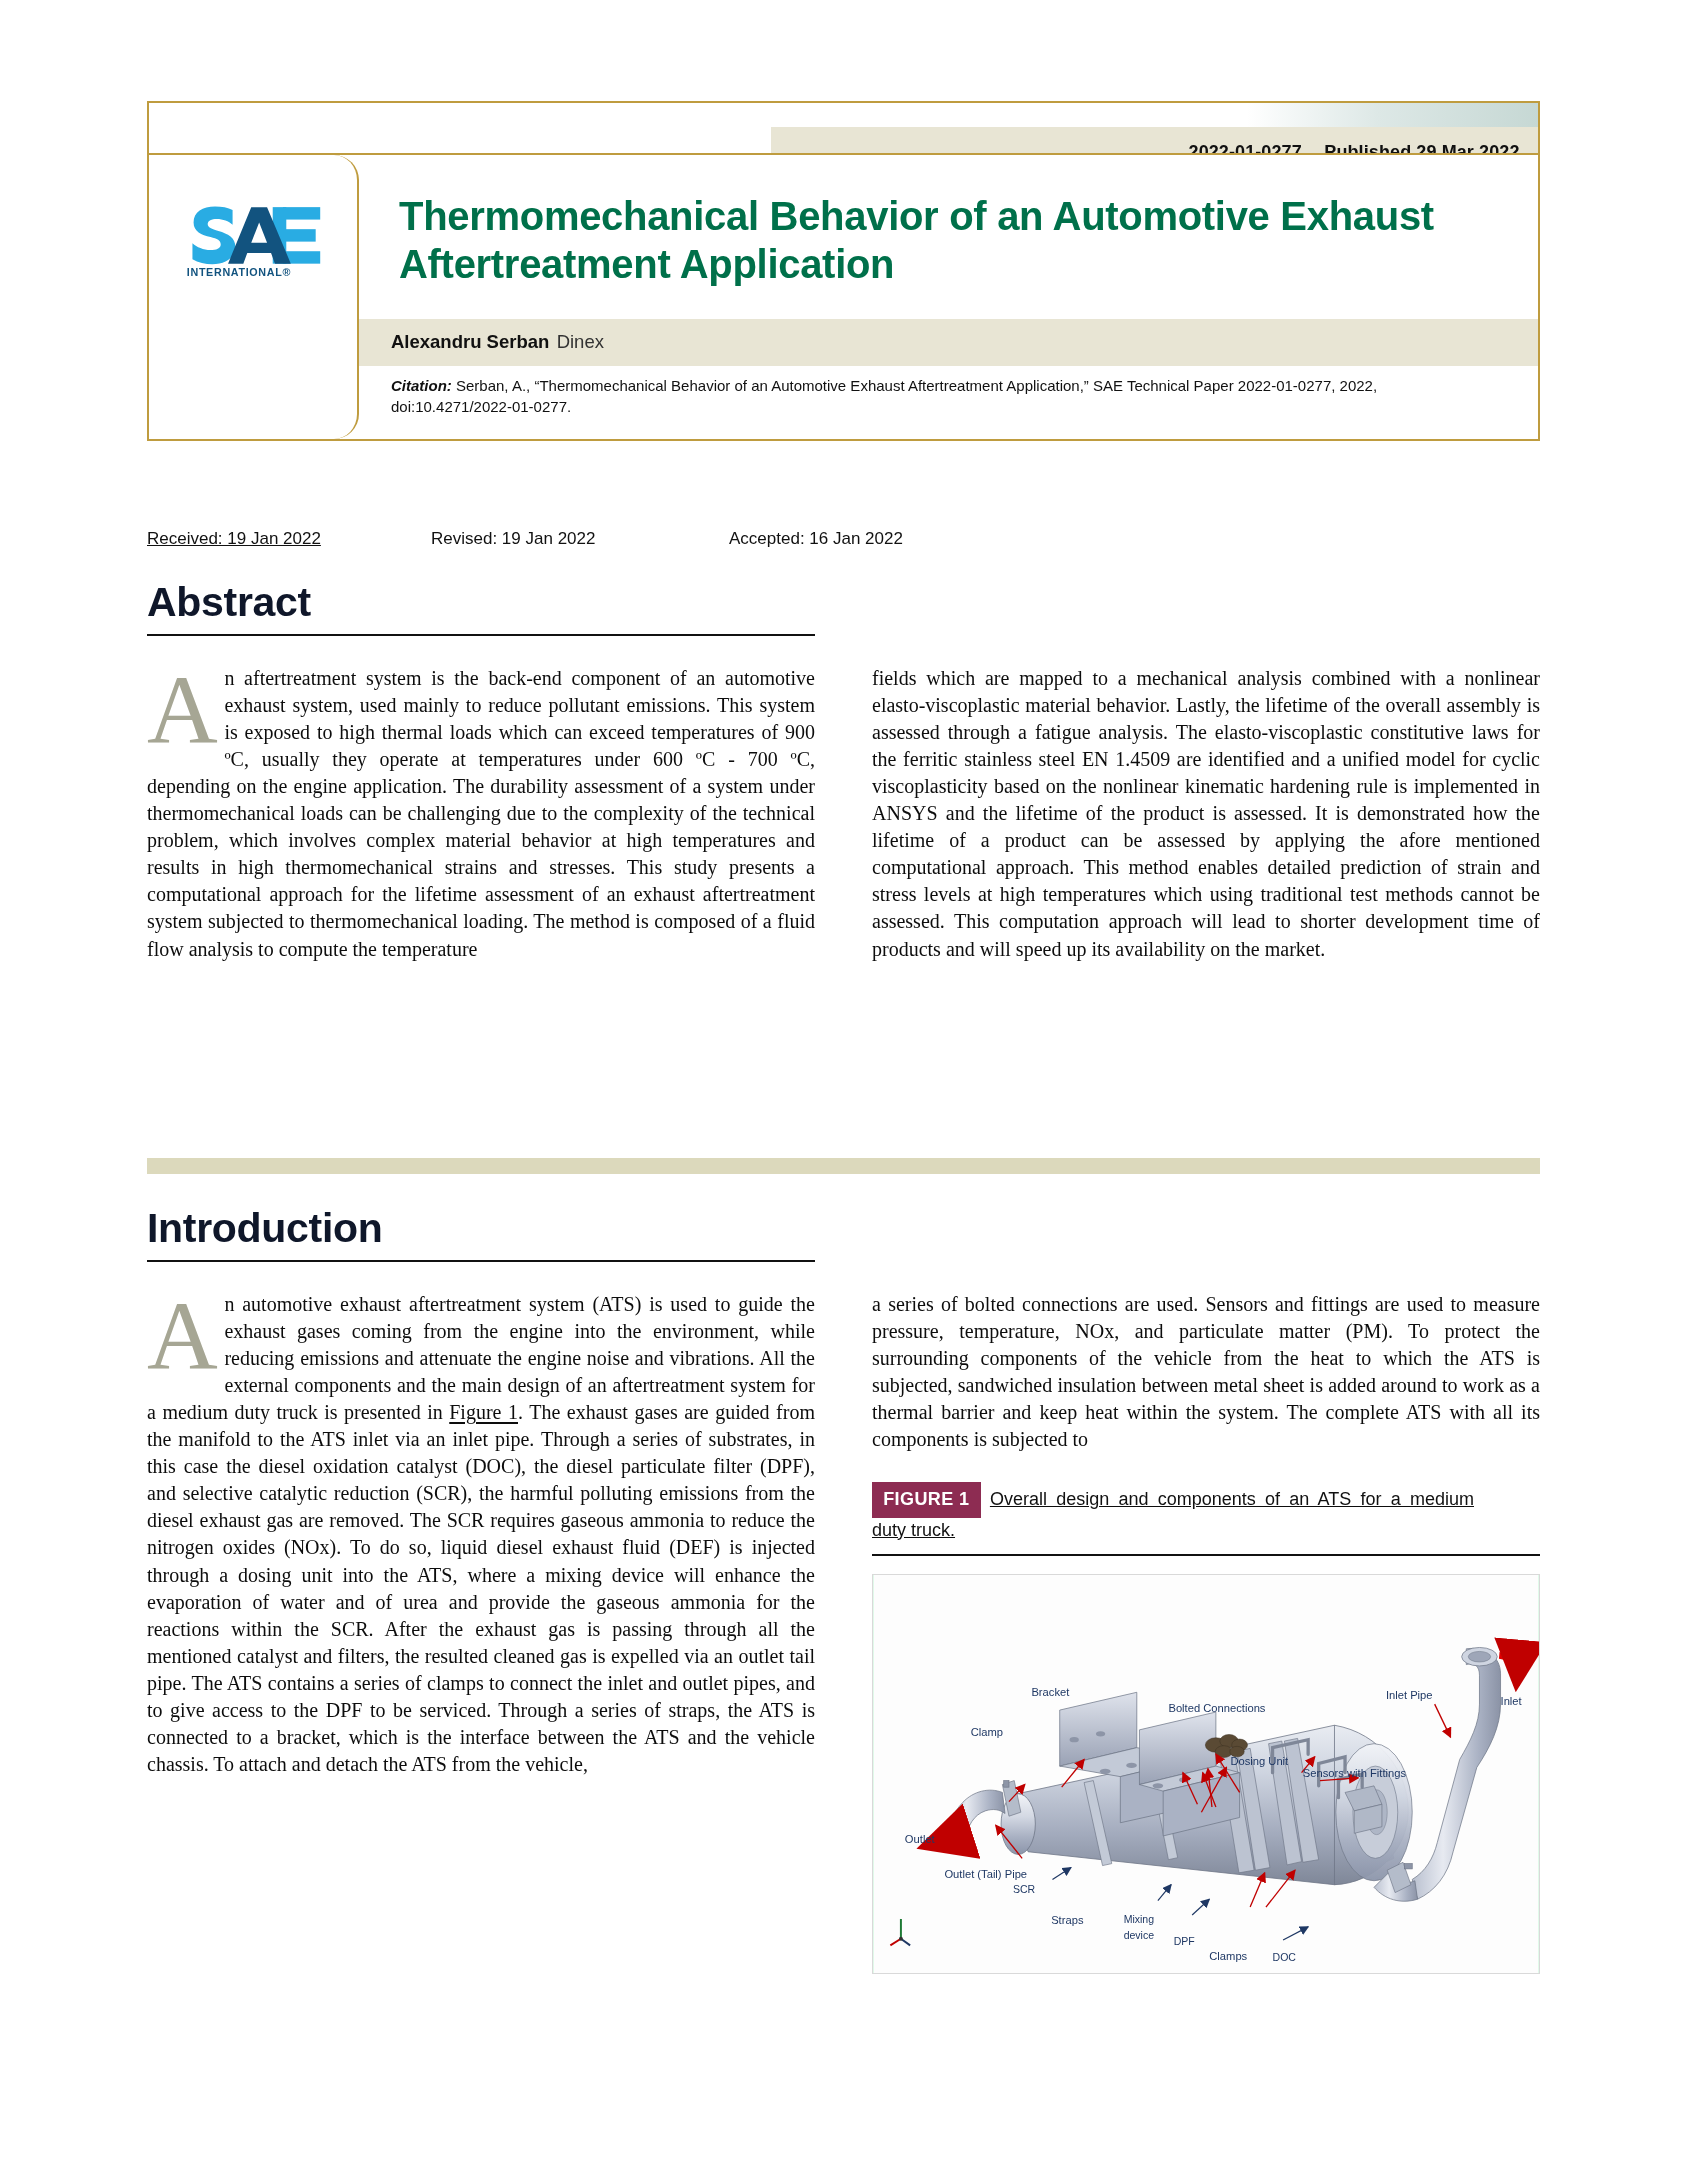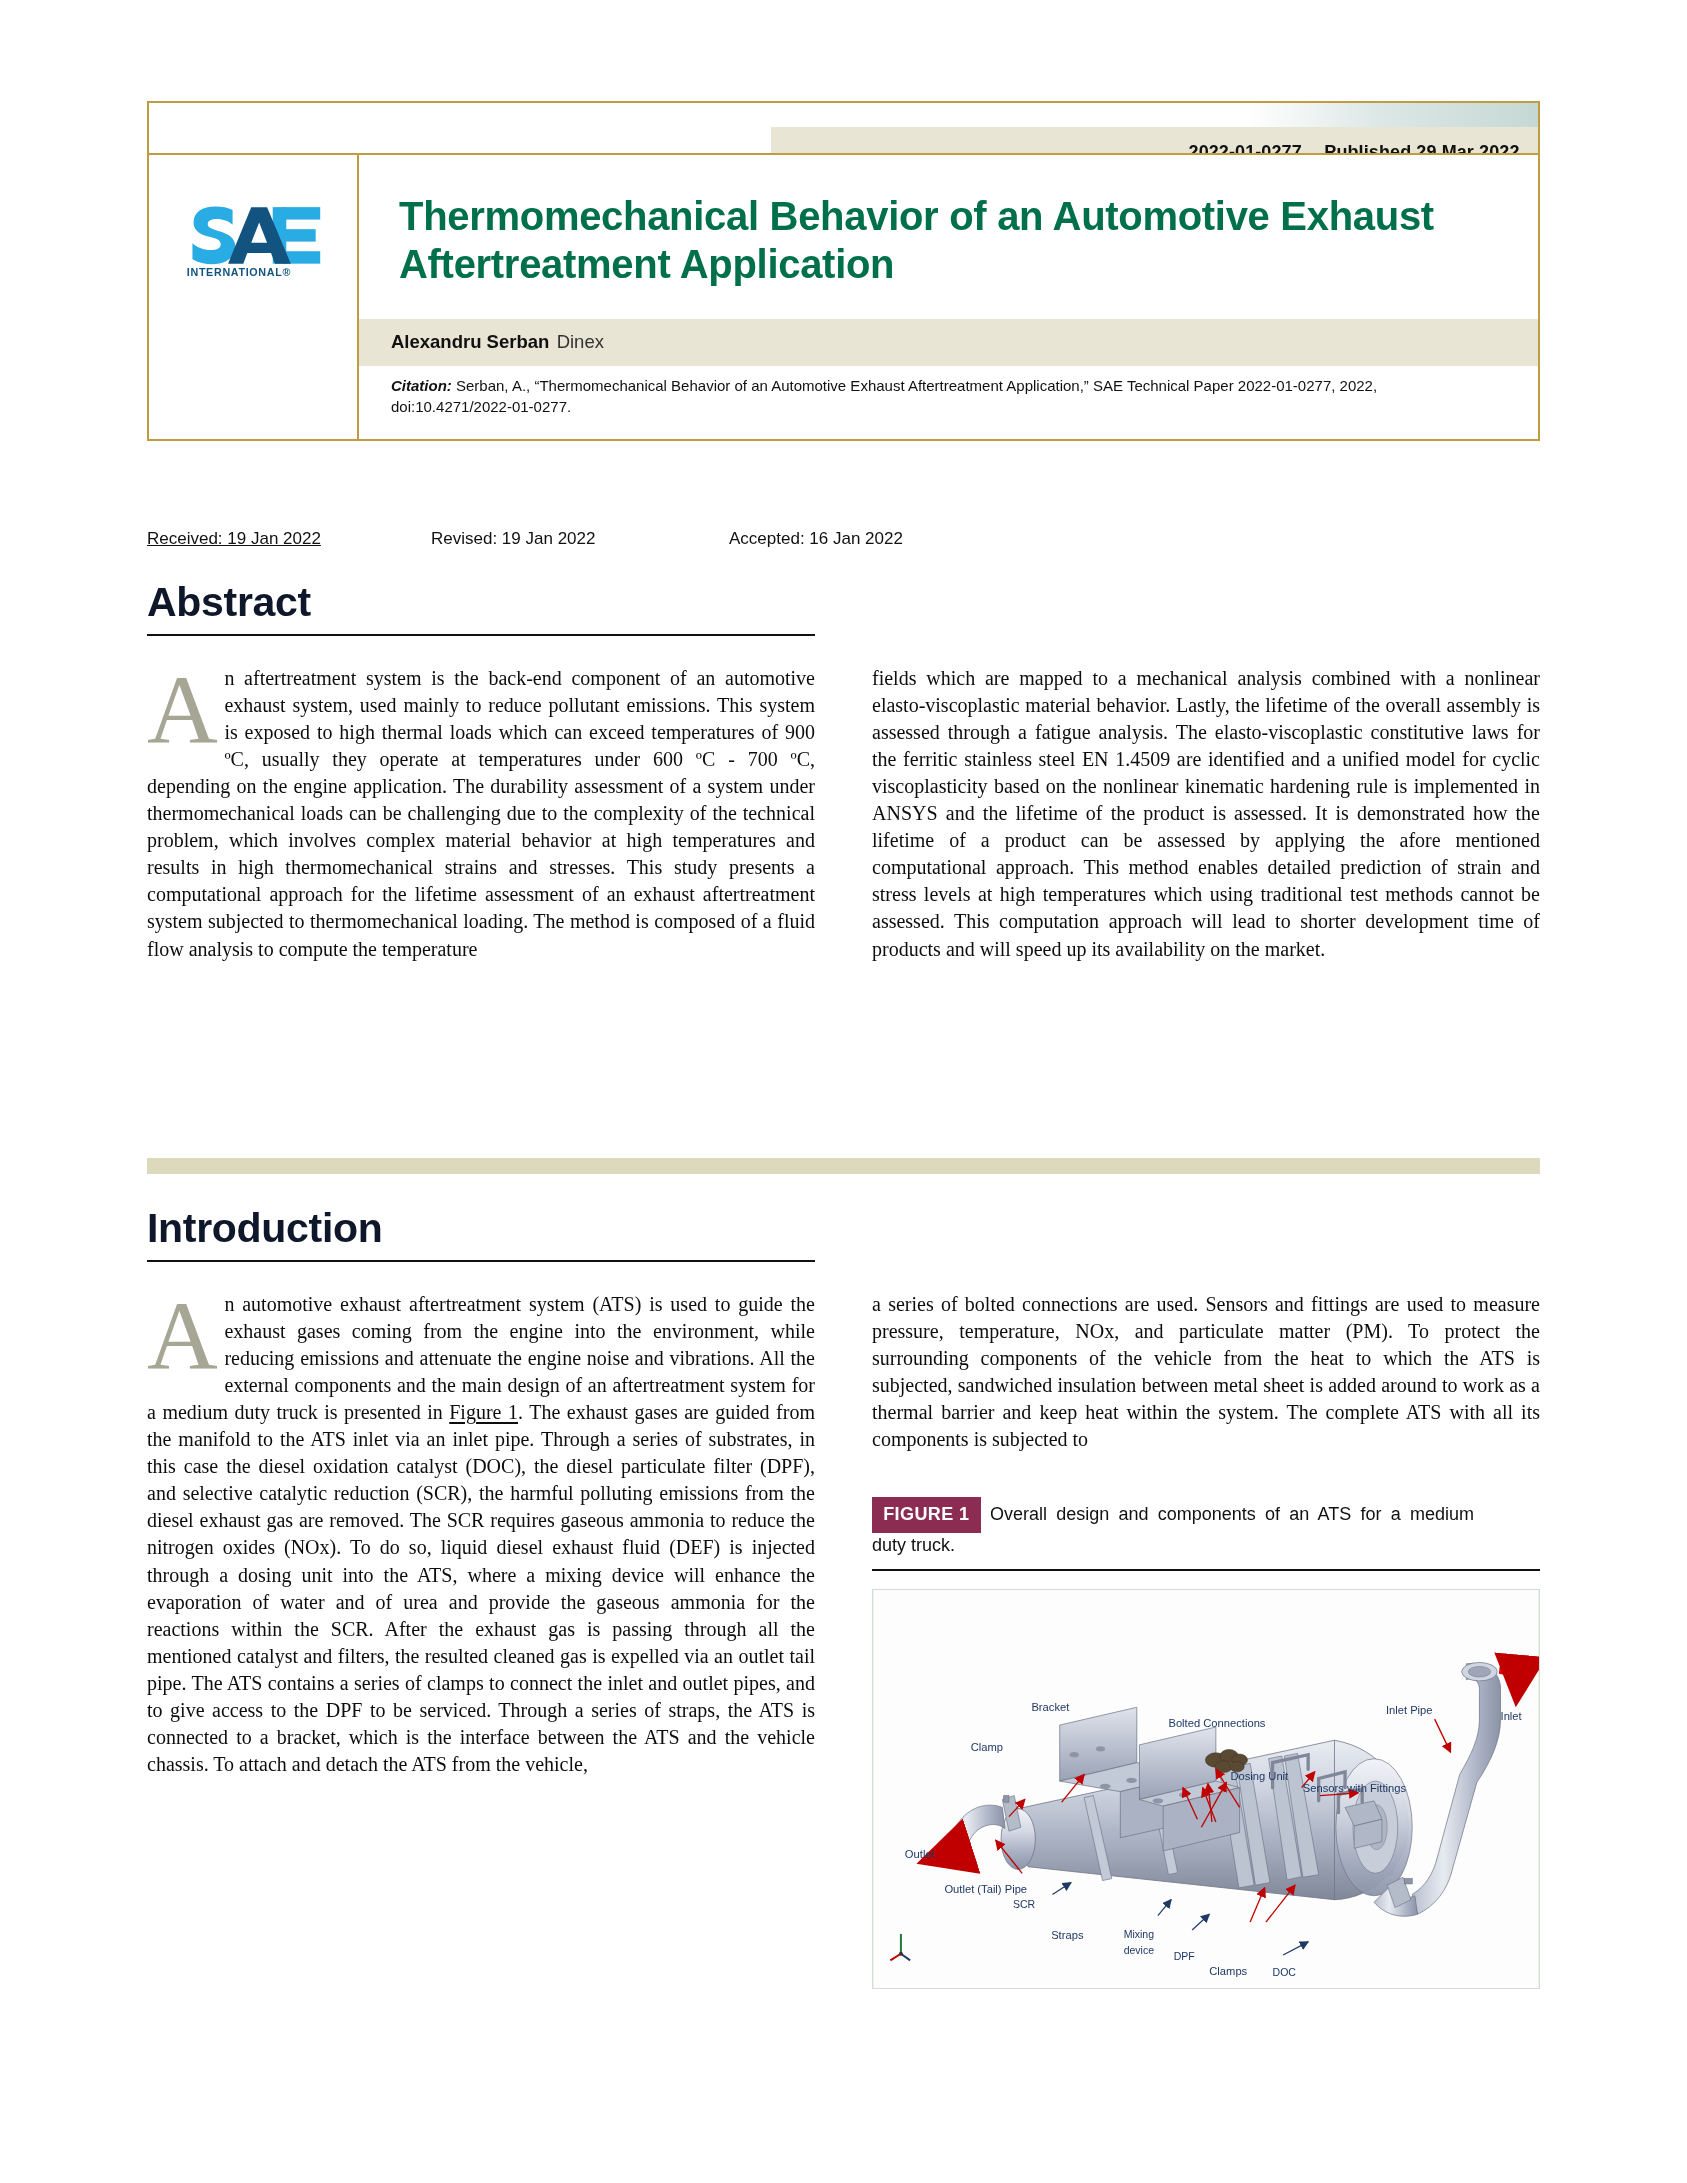--- a/index.html
+++ b/index.html
@@ -79,20 +79,21 @@
   }
   .logo-cell {
     width: 210px;
     min-height: 284px;
     border-right: 2px solid #bf9c3f;
     box-sizing: border-box;
     display: flex;
     align-items: flex-start;
     justify-content: center;
     padding-top: 38px;
+    border-radius: 25px;
   }
   .sae-logo { width: 147px; }
 
   .title-cell {
     flex: 1;
     display: flex;
     flex-direction: column;
   }
   .paper-title {
     color: #00704a;
@@ -207,22 +208,23 @@
     position: absolute;
     left: 147px;
     top: 1158px;
     width: 1393px;
     height: 16px;
     background: #dcd9bc;
   }
 
   
   .figure-wrap {
-    margin-top: 44px;
+    margin-top: 29px;
     width: 602px;
+    text-decoration: underline;
   }
   .fig-caption {
     font-family: "Liberation Sans", sans-serif;
     font-size: 18px;
     line-height: 1.42;
     color: #111111;
   }
   .fig-badge {
     display: inline-block;
     background: #8d2c52;

